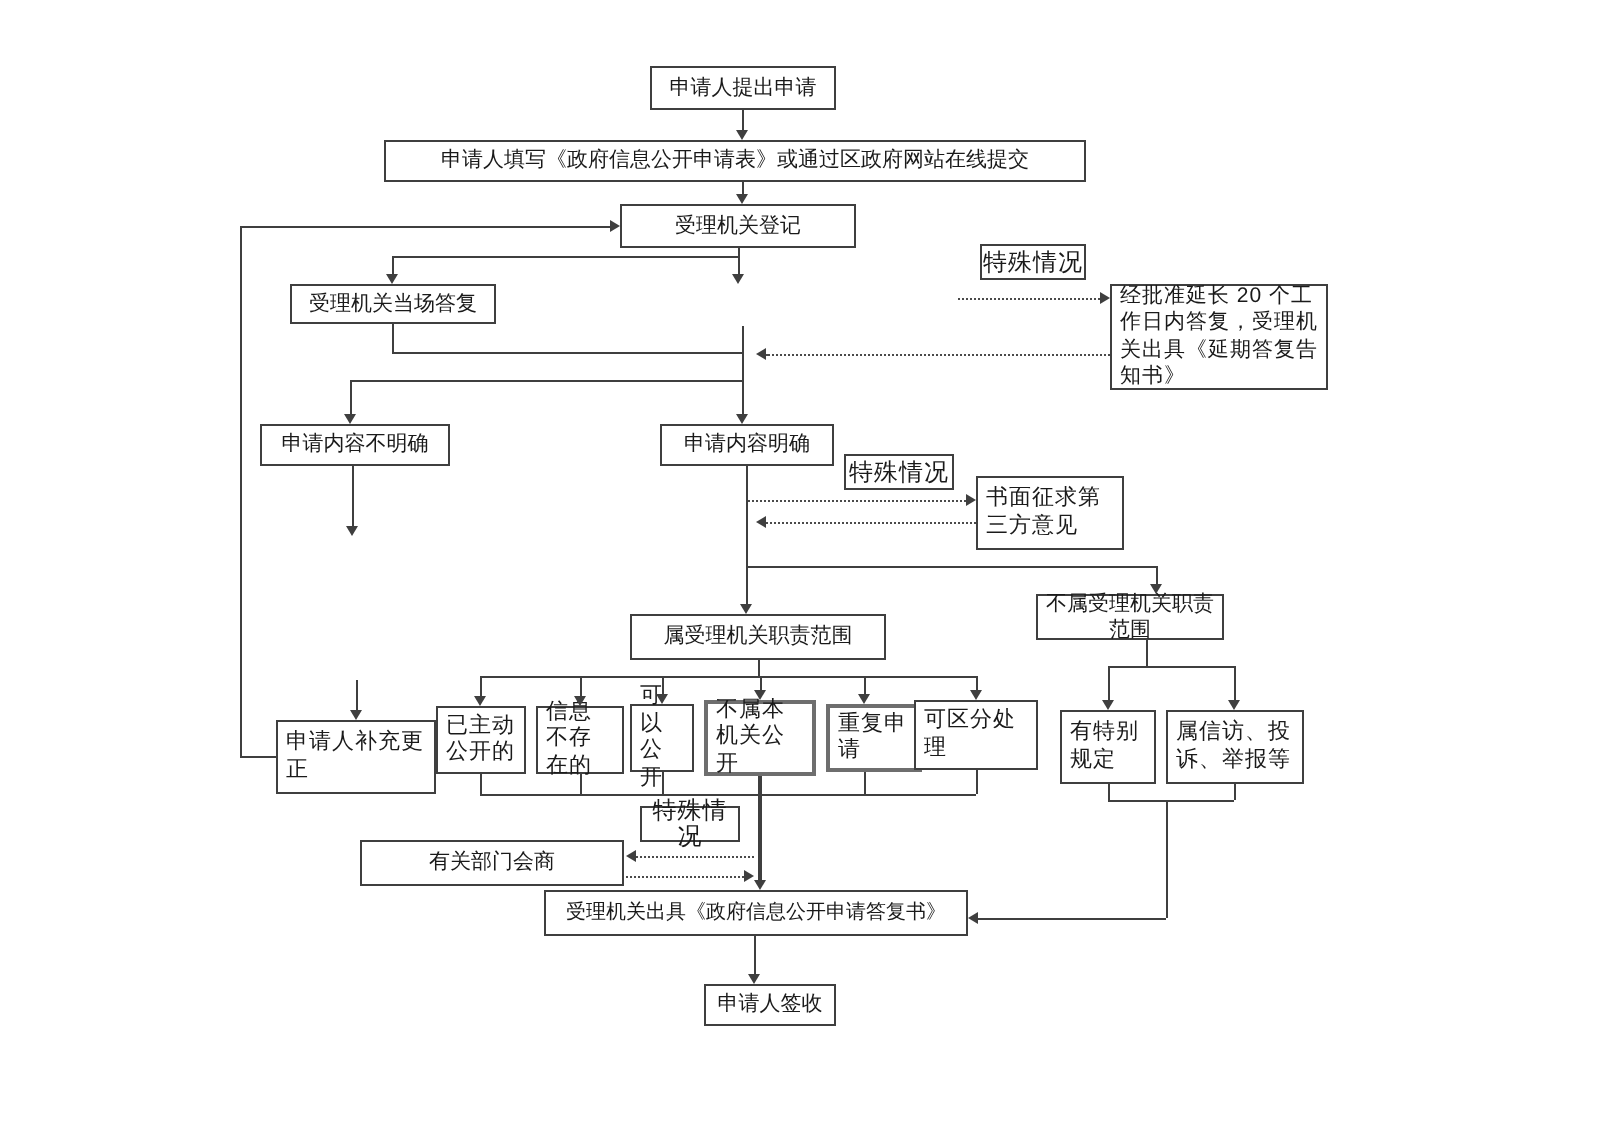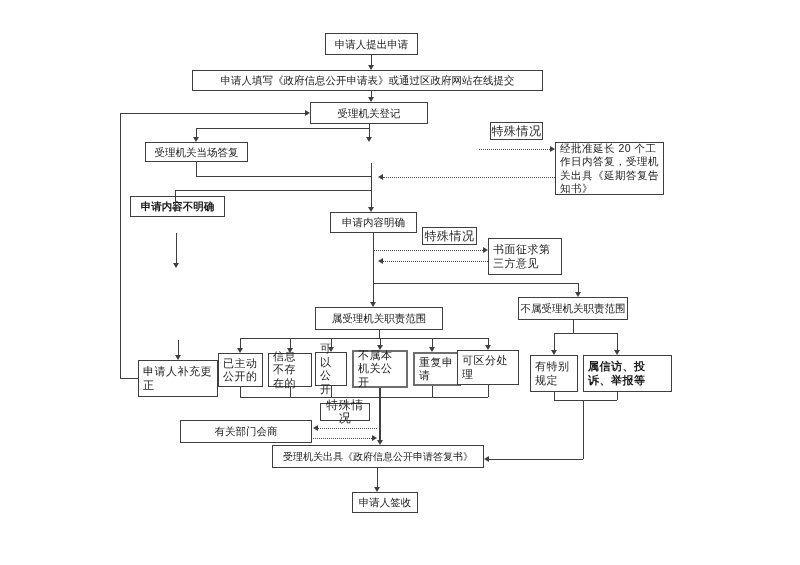--- a/index.html
+++ b/index.html
@@ -26,35 +26,35 @@
 <body>
 
 <div id="canvas">
 
   <div class="box" style="left:325px;top:33px;width:93px;height:22px;">申请人提出申请</div>
   <div class="box" style="left:192px;top:70px;width:351px;height:21px;">申请人填写《政府信息公开申请表》或通过区政府网站在线提交</div>
   <div class="box" style="left:310px;top:102px;width:118px;height:22px;">受理机关登记</div>
   <div class="box" style="left:145px;top:142px;width:103px;height:20px;">受理机关当场答复</div>
   <div class="box lbl" style="left:490px;top:122px;width:53px;height:18px;">特殊情况</div>
   <div class="box wrap" style="left:555px;top:142px;width:109px;height:53px;font-size:10.5px;">经批准延长 20 个工作日内答复，受理机关出具《延期答复告知书》</div>
-  <div class="box" style="left:130px;top:196px;width:95px;height:21px;font-weight:bold;">申请内容不明确</div>
+  <div class="box" style="left:130px;top:212px;width:95px;height:21px;">申请内容不明确</div>
   <div class="box" style="left:330px;top:212px;width:87px;height:21px;">申请内容明确</div>
   <div class="box lbl" style="left:422px;top:227px;width:55px;height:18px;">特殊情况</div>
   <div class="box wrap" style="left:488px;top:238px;width:74px;height:37px;">书面征求第三方意见</div>
   <div class="box wrap" style="left:138px;top:360px;width:80px;height:37px;">申请人补充更正</div>
   <div class="box" style="left:315px;top:307px;width:128px;height:23px;">属受理机关职责范围</div>
-  <div class="box" style="left:518px;top:297px;width:110px;height:23px;">不属受理机关职责范围</div>
+  <div class="box" style="left:518px;top:297px;width:94px;height:23px;">不属受理机关职责范围</div>
   <div class="box wrap" style="left:218px;top:353px;width:45px;height:34px;">已主动公开的</div>
   <div class="box wrap" style="left:268px;top:353px;width:44px;height:34px;">信息不存在的</div>
   <div class="box wrap" style="left:315px;top:352px;width:32px;height:34px;">可以公开</div>
   <div class="box wrap thick" style="left:352px;top:350px;width:56px;height:38px;">不属本机关公开</div>
   <div class="box wrap thick" style="left:413px;top:352px;width:48px;height:34px;">重复申请</div>
   <div class="box wrap" style="left:457px;top:350px;width:62px;height:35px;">可区分处理</div>
   <div class="box wrap" style="left:530px;top:355px;width:48px;height:37px;">有特别规定</div>
-  <div class="box wrap" style="left:583px;top:355px;width:89px;height:37px;font-weight:bold;">属信访、投诉、举报等</div>
+  <div class="box wrap" style="left:583px;top:355px;width:69px;height:37px;">属信访、投诉、举报等</div>
   <div class="box lbl" style="left:320px;top:403px;width:50px;height:18px;">特殊情况</div>
   <div class="box" style="left:180px;top:420px;width:132px;height:23px;">有关部门会商</div>
   <div class="box" style="left:272px;top:445px;width:212px;height:23px;font-size:10px;">受理机关出具《政府信息公开申请答复书》</div>
   <div class="box" style="left:352px;top:492px;width:66px;height:21px;">申请人签收</div>
 
   <div class="vl" style="left:371px;top:55px;height:10px;"></div>
   <div class="ar ad" style="left:368px;top:65px;"></div>
   <div class="vl" style="left:371px;top:91px;height:6px;"></div>
   <div class="ar ad" style="left:368px;top:97px;"></div>
   <div class="vl" style="left:369px;top:124px;height:5px;"></div>

